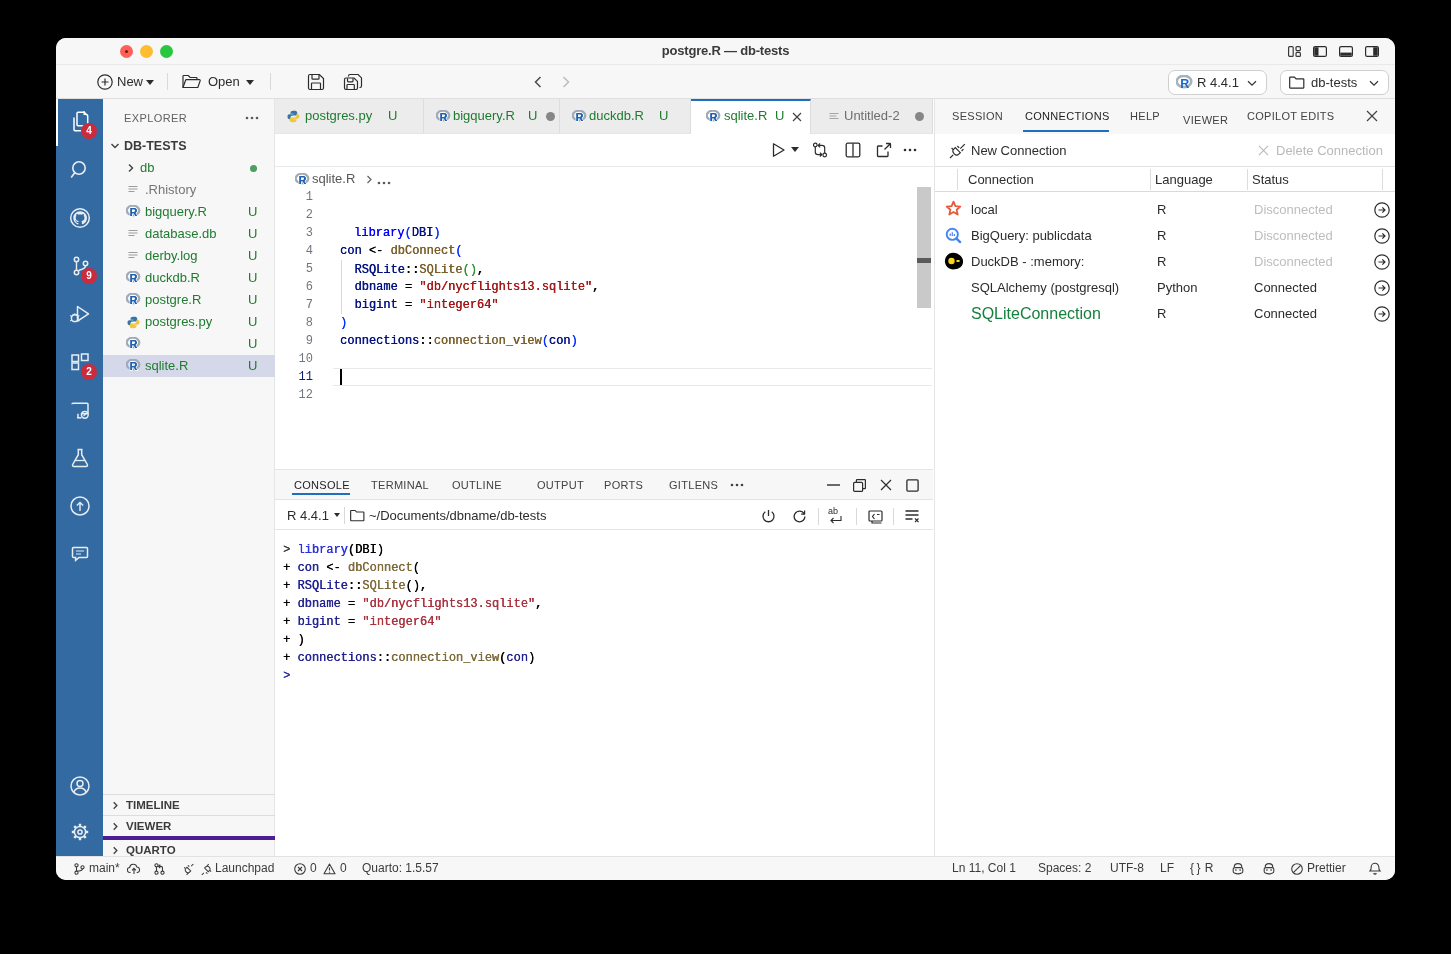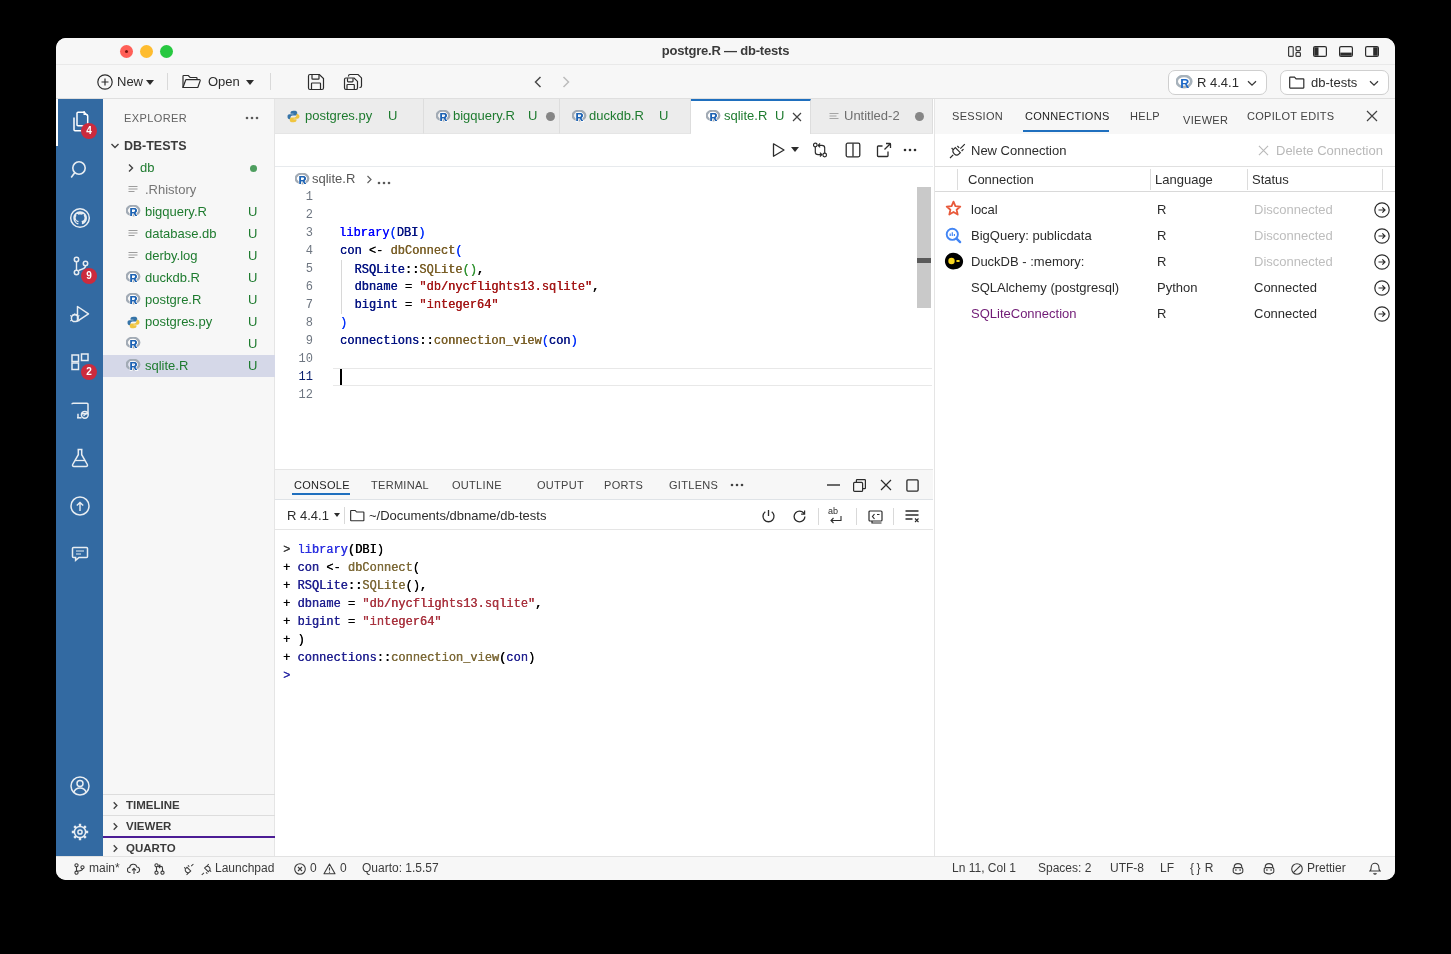--- a/index.html
+++ b/index.html
@@ -328,21 +328,21 @@
             <path d="M3 1.5l3.5 3.5L3 8.5"></path>
           </svg>
         <div class="a" style="left:23px;top:0;height:21px;line-height:21px;font-size:11.5px;font-weight:bold;color:#3b3b3b">TIMELINE</div>
       </div>
       <div class="a" style="left:0;top:716px;width:172px;height:21px;border-top:1px solid #ddd">
         <svg class="a" style="left:8px;top:6px" width="9" height="9" viewBox="0 0 10 10" fill="none" stroke="#424242" stroke-width="1.5">
             <path d="M3 1.5l3.5 3.5L3 8.5"></path>
           </svg>
         <div class="a" style="left:23px;top:0;height:21px;line-height:21px;font-size:11.5px;font-weight:bold;color:#3b3b3b">VIEWER</div>
       </div>
-      <div class="a" style="left:0;top:737px;width:172px;height:20px;border-top:2px solid #4c1d95">
+      <div class="a" style="left:0;top:737px;width:172px;height:20px;border-top:4px solid #4c1d95">
         <svg class="a" style="left:8px;top:6px" width="9" height="9" viewBox="0 0 10 10" fill="none" stroke="#424242" stroke-width="1.5">
             <path d="M3 1.5l3.5 3.5L3 8.5"></path>
           </svg>
         <div class="a" style="left:23px;top:0;height:20px;line-height:20px;font-size:11.5px;font-weight:bold;color:#3b3b3b">QUARTO</div>
       </div>
     </div>
     <div id="center">
       <div class="tabrow"></div>
       <div class="tab" style="left:0;width:149px">
         <svg class="a" style="left:12px;top:11px" width="13" height="13" viewBox="0 0 13 13">
@@ -446,21 +446,21 @@
         <div class="gut" style="left:0;top:90px">6</div>
         <div class="gut" style="left:0;top:108px">7</div>
         <div class="gut" style="left:0;top:126px">8</div>
         <div class="gut" style="left:0;top:144px">9</div>
         <div class="gut" style="left:0;top:162px">10</div>
         <div class="gut" style="left:0;top:180px;color:#0b216f">11</div>
         <div class="gut" style="left:0;top:198px">12</div>
         <div class="a" style="left:58px;top:180px;width:599px;height:18px;border-top:1px solid #e8e8e8;border-bottom:1px solid #e8e8e8"></div>
         <div class="a" style="left:66px;top:72px;width:1px;height:54px;background:#d8d8d8"></div>
         <div class="a" style="left:65px;top:181px;width:1.5px;height:16px;background:#000"></div>
-        <div class="codeline" style="left:64px;top:36px"><span class="kw">library</span><span class="pb">(</span><span class="nav">DBI</span><span class="pb">)</span></div>
+        <div class="codeline" style="left:79px;top:36px"><span class="kw">library</span><span class="pb">(</span><span class="nav">DBI</span><span class="pb">)</span></div>
         <div class="codeline" style="left:65px;top:54px"><span class="nav">con</span> &lt;- <span class="fn">dbConnect</span><span class="pb">(</span></div>
         <div class="codeline" style="left:65px;top:73px">  <span class="nav">RSQLite</span>::<span class="fn">SQLite</span><span class="pg">()</span>,</div>
         <div class="codeline" style="left:65px;top:90px">  <span class="nav">dbname</span> = <span class="str">"db/nycflights13.sqlite"</span>,</div>
         <div class="codeline" style="left:65px;top:108px">  <span class="nav">bigint</span> = <span class="str">"integer64"</span></div>
         <div class="codeline" style="left:65px;top:126px"><span class="pb">)</span></div>
         <div class="codeline" style="left:65px;top:144px"><span class="nav">connections</span>::<span class="fn">connection_view</span><span class="pb">(</span><span class="nav">con</span><span class="pb">)</span></div>
       </div>
       <div class="a" style="left:642px;top:88px;width:14px;height:121px;background:#c9c9c9">
         <div class="a" style="left:0;top:71px;width:14px;height:5px;background:#5a5a5a"></div>
       </div>
@@ -611,21 +611,21 @@
       <div class="a" style="left:0;top:176px;width:461px;height:26px">
         <div class="a" style="left:36px;top:0;height:26px;line-height:26px;font-size:13px;color:#2c2c2c">SQLAlchemy (postgresql)</div>
         <div class="a" style="left:222px;top:0;height:26px;line-height:26px;font-size:13px;color:#2c2c2c">Python</div>
         <div class="a" style="left:319px;top:0;height:26px;line-height:26px;font-size:13px;color:#2c2c2c">Connected</div>
         <svg class="a" style="left:439px;top:5px" width="16" height="16" viewBox="0 0 16 16" fill="none" stroke="#2c2c2c" stroke-width="1.2">
             <circle cx="8" cy="8" r="7.2"></circle>
             <path d="M4.5 8h6.5M8.3 5.3L11 8l-2.7 2.7"></path>
           </svg>
       </div>
       <div class="a" style="left:0;top:202px;width:461px;height:26px">
-        <div class="a" style="left:36px;top:0;height:26px;line-height:26px;font-size:13px;color:#701a75">SQLiteConnection</div>
+        <div class="a" style="left:36px;top:0;height:26px;line-height:26px;font-size:16px;color:#15803d">SQLiteConnection</div>
         <div class="a" style="left:222px;top:0;height:26px;line-height:26px;font-size:13px;color:#2c2c2c">R</div>
         <div class="a" style="left:319px;top:0;height:26px;line-height:26px;font-size:13px;color:#2c2c2c">Connected</div>
         <svg class="a" style="left:439px;top:5px" width="16" height="16" viewBox="0 0 16 16" fill="none" stroke="#2c2c2c" stroke-width="1.2">
             <circle cx="8" cy="8" r="7.2"></circle>
             <path d="M4.5 8h6.5M8.3 5.3L11 8l-2.7 2.7"></path>
           </svg>
       </div>
     </div>
   </div>
   <div id="statusbar">

